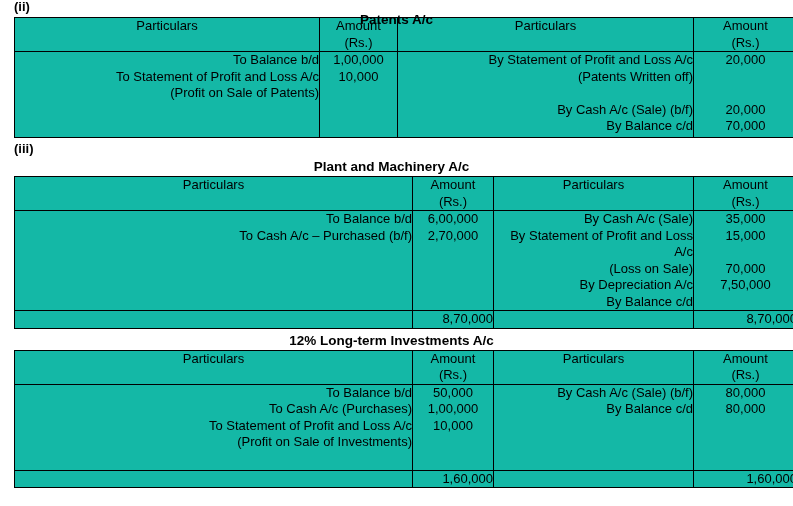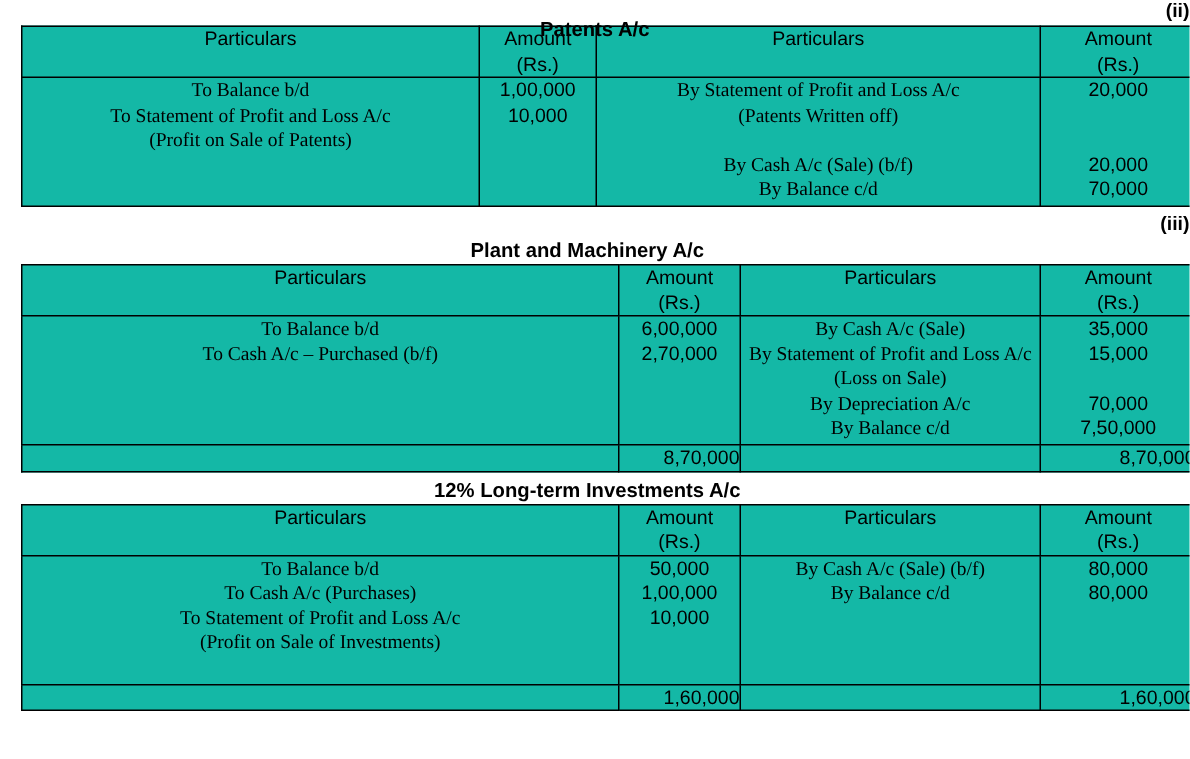--- a/index.html
+++ b/index.html
@@ -27,21 +27,20 @@
     box-sizing: border-box;
   }
 
   .roman-label {
     font-size: 13px;
     font-weight: bold;
     line-height: 14px;
     padding-left: 14px;
     height: 17px;
     box-sizing: border-box;
-    text-align: right;
   }
 
   .account-title {
     text-align: center;
     font-size: 13.5px;
     font-weight: bold;
     line-height: 15px;
     height: 17px;
     box-sizing: border-box;
     
@@ -83,23 +82,22 @@
     vertical-align: middle;
     padding: 1px 2px;
   }
   .hd-amount {
     display: block;
     text-align: center;
   }
 
   td.cell-part {
     padding: 1px 2px 1px 4px;
-    text-align: center;
+    text-align: right;
     white-space: pre-line;
-    font-family: Liberation Serif, serif;
   }
   td.cell-amt {
     padding: 1px 6px 1px 2px;
     text-align: center;
     white-space: pre-line;
   }
   td.total-amt {
     font-weight: bold;
     text-align: right;
     padding: 1px 6px 1px 2px;

